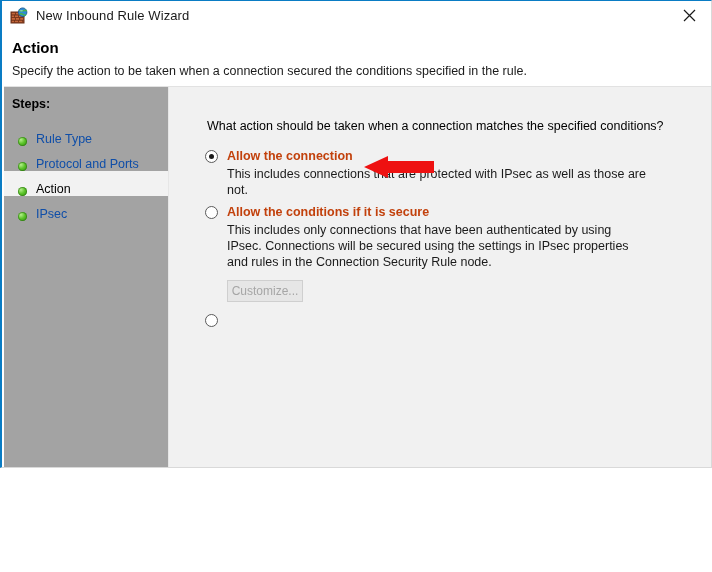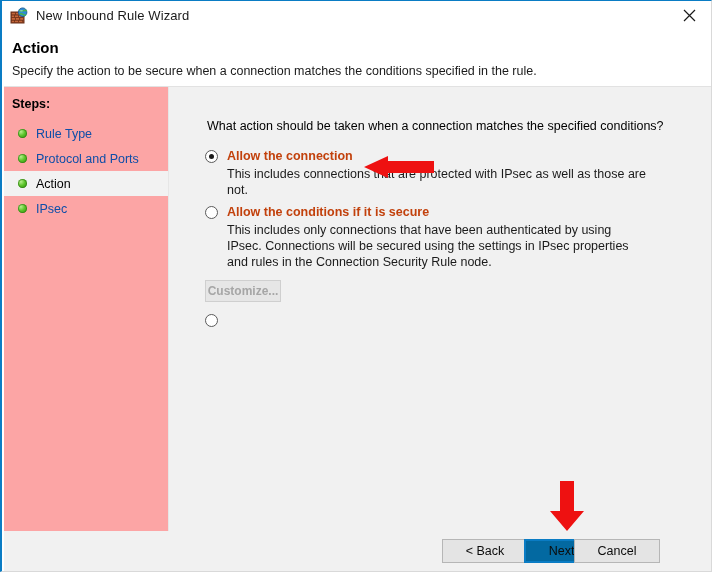--- a/index.html
+++ b/index.html
@@ -9,21 +9,21 @@
     background: #ffffff;
   }
   body {
     font-family: "Liberation Sans", sans-serif;
     -webkit-font-smoothing: none;
   }
 
   #window {
     position: relative;
     width: 712px;
-    height: 572px;
+    height: 468px;
     background: #ffffff;
     box-sizing: border-box;
     border-left: 2px solid #0a7cc4;
     border-top: 1px solid #0a7cc4;
     border-right: 1px solid #d9d9d9;
     border-bottom: 1px solid #d9d9d9;
     overflow: hidden;
   }
 
   
@@ -101,21 +101,21 @@
     left: 2px;
     top: 86px;
     width: 708px;
     height: 484px;
     display: flex;
   }
 
   
   #sidebar {
     width: 164px;
-    background: #fca5a5;
+    background: #a3a3a3;
     position: relative;
     flex: none;
   }
   #steps-title {
     position: absolute;
     left: 8px;
     top: 10px;
     font-size: 12.5px;
     font-weight: bold;
     color: #000000;
@@ -123,21 +123,21 @@
   #steps-list {
     position: absolute;
     left: 0;
     top: 34px;
     width: 164px;
   }
   .step {
     position: relative;
     height: 25px;
     display: flex;
-    align-items: center;
+    align-items: flex-end;
     padding-left: 14px;
     box-sizing: border-box;
     cursor: default;
   }
   .step.current { background: #f2f2f2; }
   .step-bullet {
     width: 9px;
     height: 9px;
     border-radius: 50%;
     flex: none;
@@ -215,33 +215,33 @@
   .opt-desc {
     margin-left: 22px;
     margin-top: 3px;
     font-size: 12.5px;
     color: #1b1b1b;
     line-height: 16px;
     max-width: 420px;
   }
 
   #customize-button {
+    margin-left: 22px;
     margin-top: 10px;
     width: 76px;
     height: 22px;
     background: #e6e6e6;
     border: 1px solid #cfcfcf;
     box-sizing: border-box;
     color: #a6a6a6;
     font-size: 12px;
     display: flex;
     align-items: center;
     justify-content: center;
     cursor: default;
-    font-weight: bold;
   }
 
   
   #arrow-left {
     position: absolute;
     left: 362px;
     top: 155px;
     width: 70px;
     height: 22px;
   }
@@ -316,21 +316,21 @@
     <div id="title-text">New Inbound Rule Wizard</div>
     <div id="close-button" title="Close">
       <svg width="13" height="13" viewBox="0 0 13 13">
         <path d="M1 1 L12 12 M12 1 L1 12" stroke="#1a1a1a" stroke-width="1.2" fill="none"></path>
       </svg>
     </div>
   </div>
 
   <div id="header">
     <div id="page-title">Action</div>
-    <div id="page-subtitle">Specify the action to be secure when a connection matches the conditions specified in the rule.</div>
+    <div id="page-subtitle">Specify the action to be taken when a connection secured the conditions specified in the rule.</div>
   </div>
   <div id="header-sep"></div>
 
   <div id="body">
 
     <div id="sidebar">
       <div id="steps-title">Steps:</div>
       <div id="steps-list">
 
         <div class="step">

